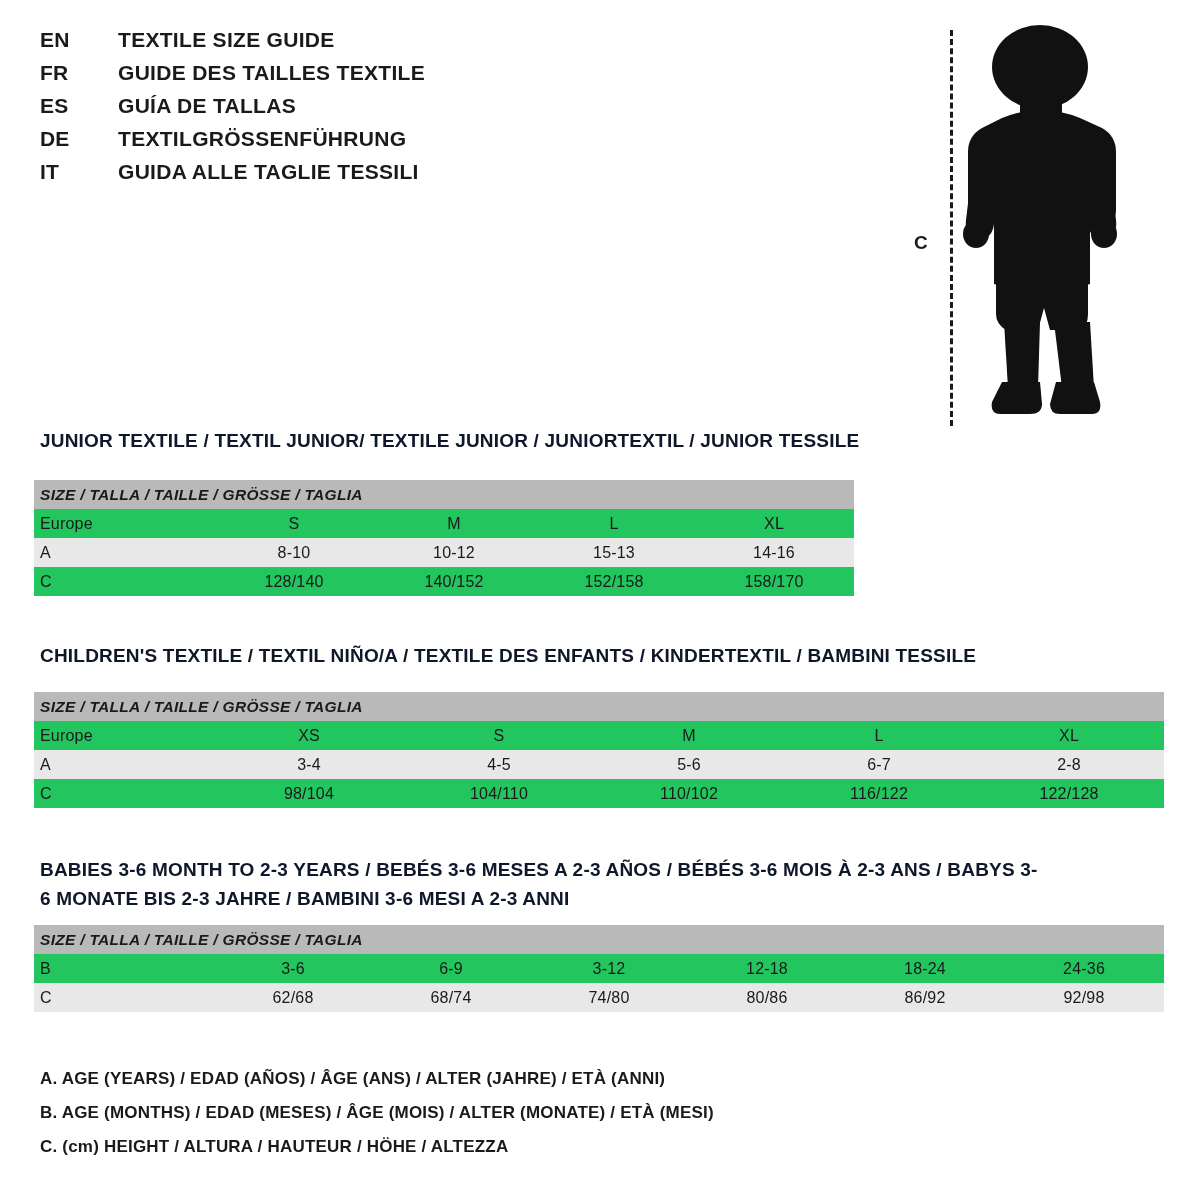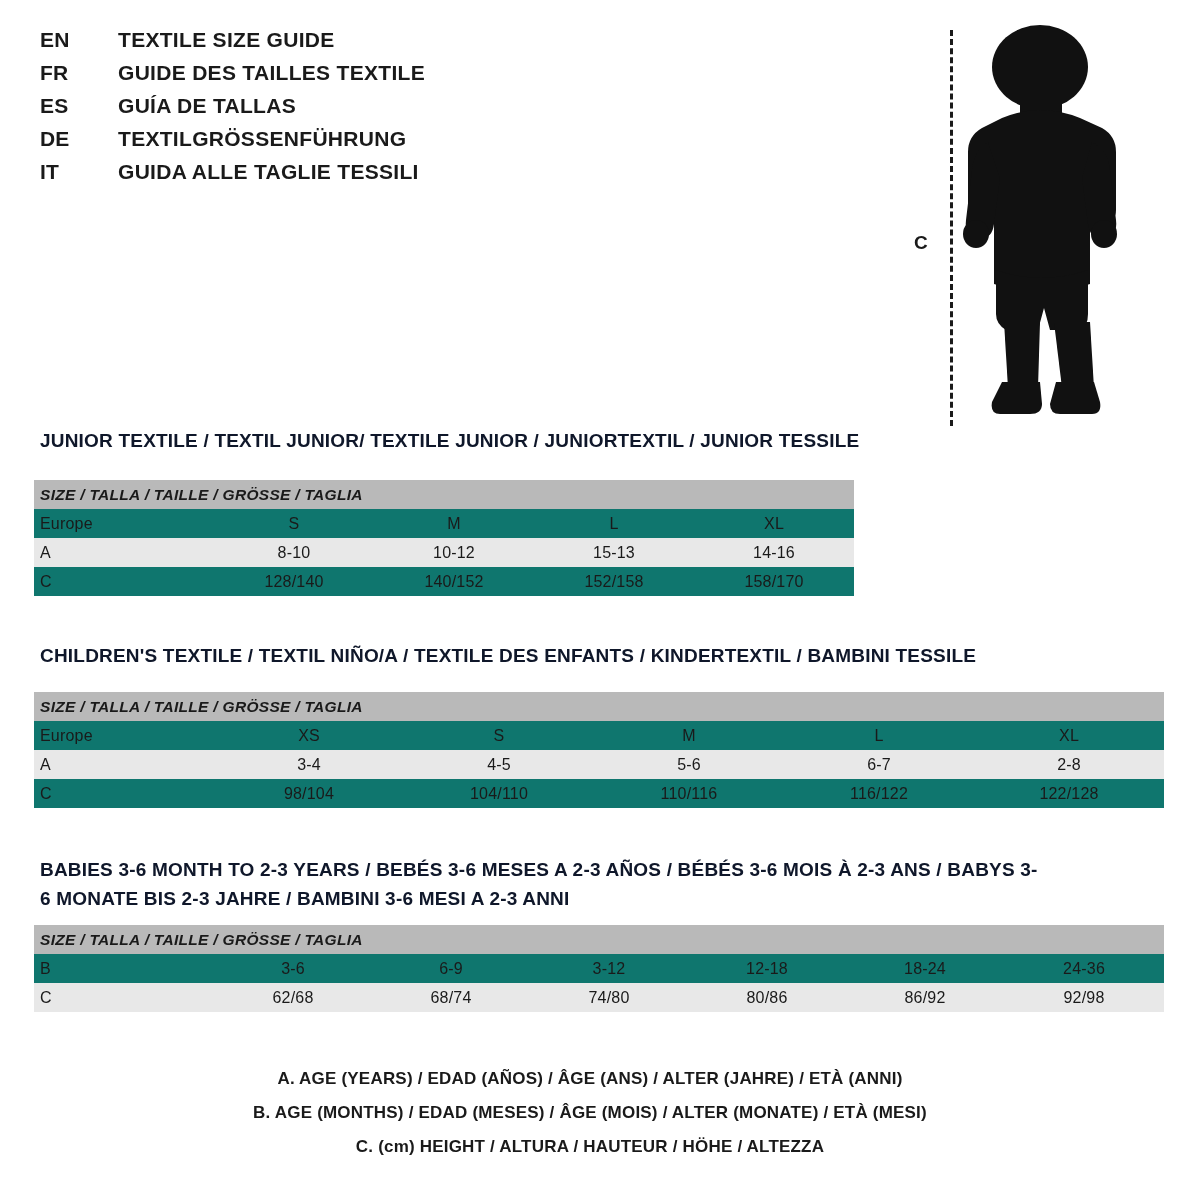--- a/index.html
+++ b/index.html
@@ -119,37 +119,36 @@
     text-align: center;
   }
   .row-head td {
     background: #b9b9b9;
     font-weight: 700;
     font-size: 15.5px;
     letter-spacing: 0.3px;
     text-transform: uppercase;
     font-style: italic;
   }
-  .row-white td { background: #0f766e; margin-left: 20px; }
+  .row-white td { background: #22c55e; margin-left: 20px; }
   .row-grey td  { background: #e8e8e8; }
 
   
   .legend {
     position: absolute;
     left: 40px;
     width: 1100px;
   }
   .legend-line {
     font-size: 17px;
     font-weight: 700;
     letter-spacing: 0.2px;
     color: #1a1a1a;
     line-height: 2.0;
     text-transform: uppercase;
-    text-align: center;
   }
   .legend-line.mixedcase { text-transform: none; }
 </style>
 </head>
 <body>
 
 <div class="page">
 
   <div class="header">
     <div class="header-row">
@@ -275,21 +274,21 @@
         <td class="val">3-4</td>
         <td class="val">4-5</td>
         <td class="val">5-6</td>
         <td class="val">6-7</td>
         <td class="val">2-8</td>
       </tr>
       <tr class="row-white">
         <td class="lbl">C</td>
         <td class="val">98/104</td>
         <td class="val">104/110</td>
-        <td class="val">110/116</td>
+        <td class="val">110/102</td>
         <td class="val">116/122</td>
         <td class="val">122/128</td>
       </tr>
     </tbody>
   </table>
 
   <div class="section-title two-line" style="top:855px;">BABIES 3-6 MONTH TO 2-3 YEARS / BEBÉS 3-6 MESES A 2-3 AÑOS / BÉBÉS 3-6 MOIS À 2-3 ANS / BABYS 3-6 MONATE BIS 2-3 JAHRE / BAMBINI 3-6 MESI A 2-3 ANNI</div>
 
   <table class="tbl" style="left:34px; top:925px; width:1130px;">
     <colgroup>

